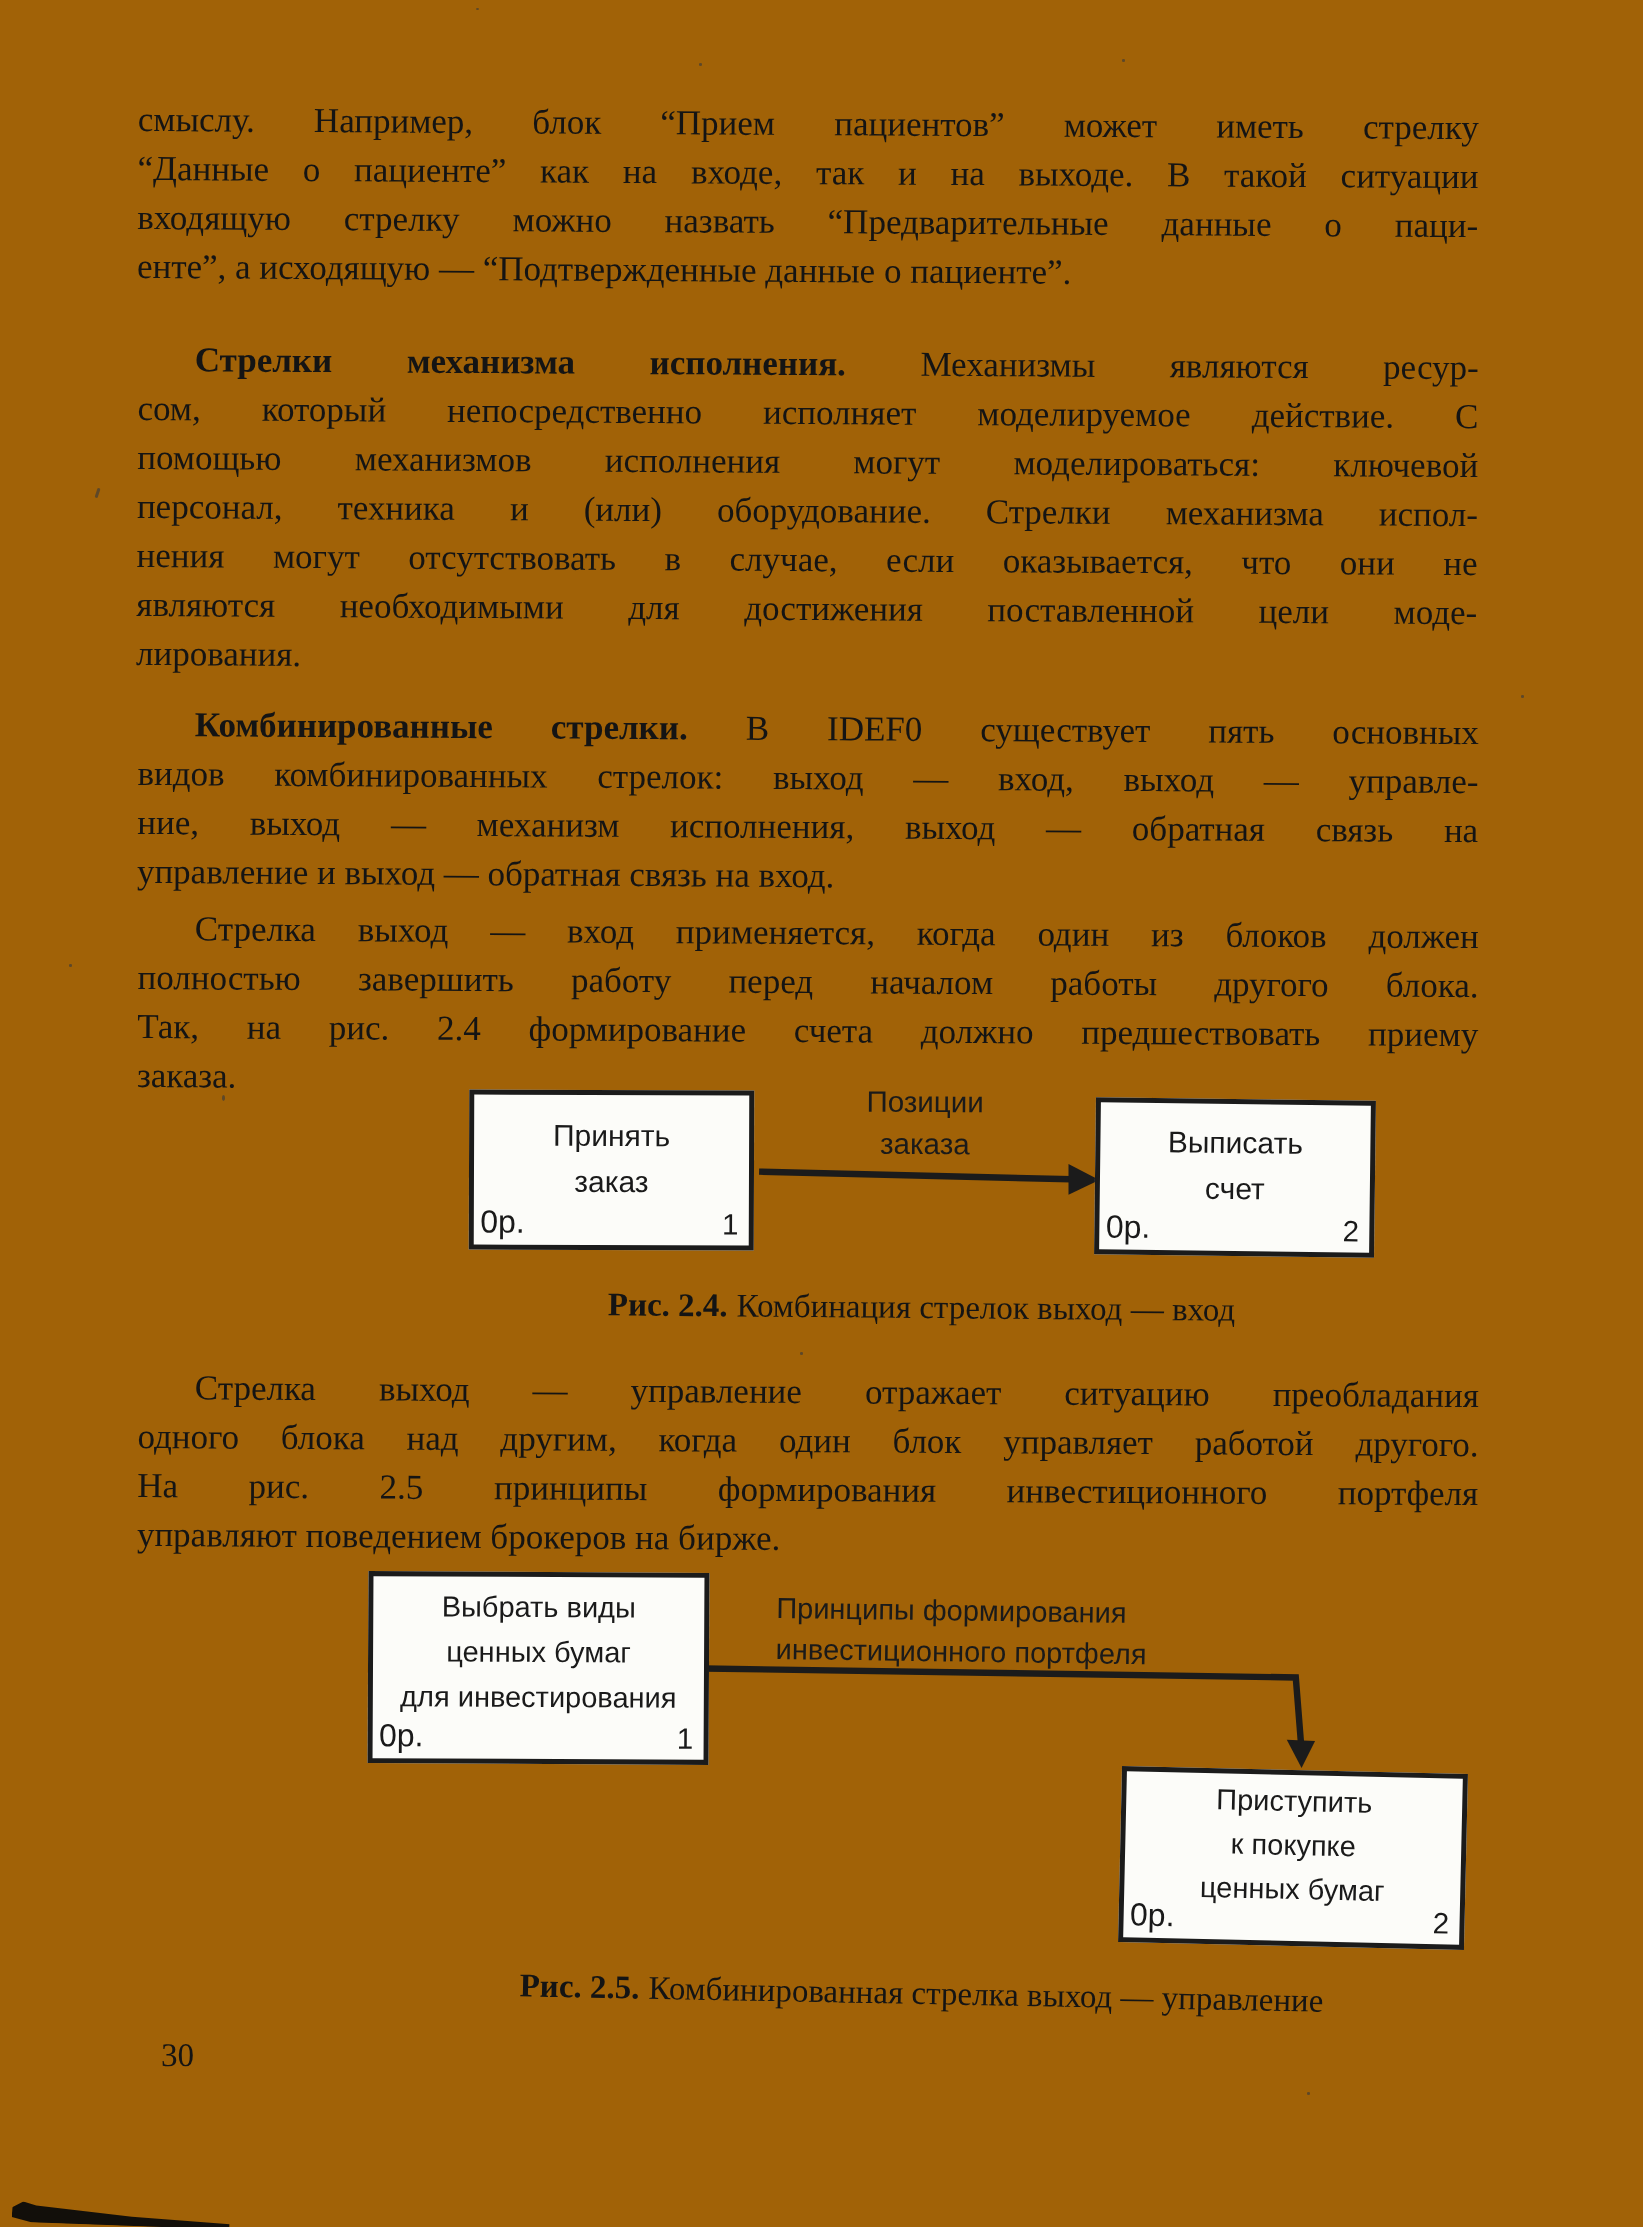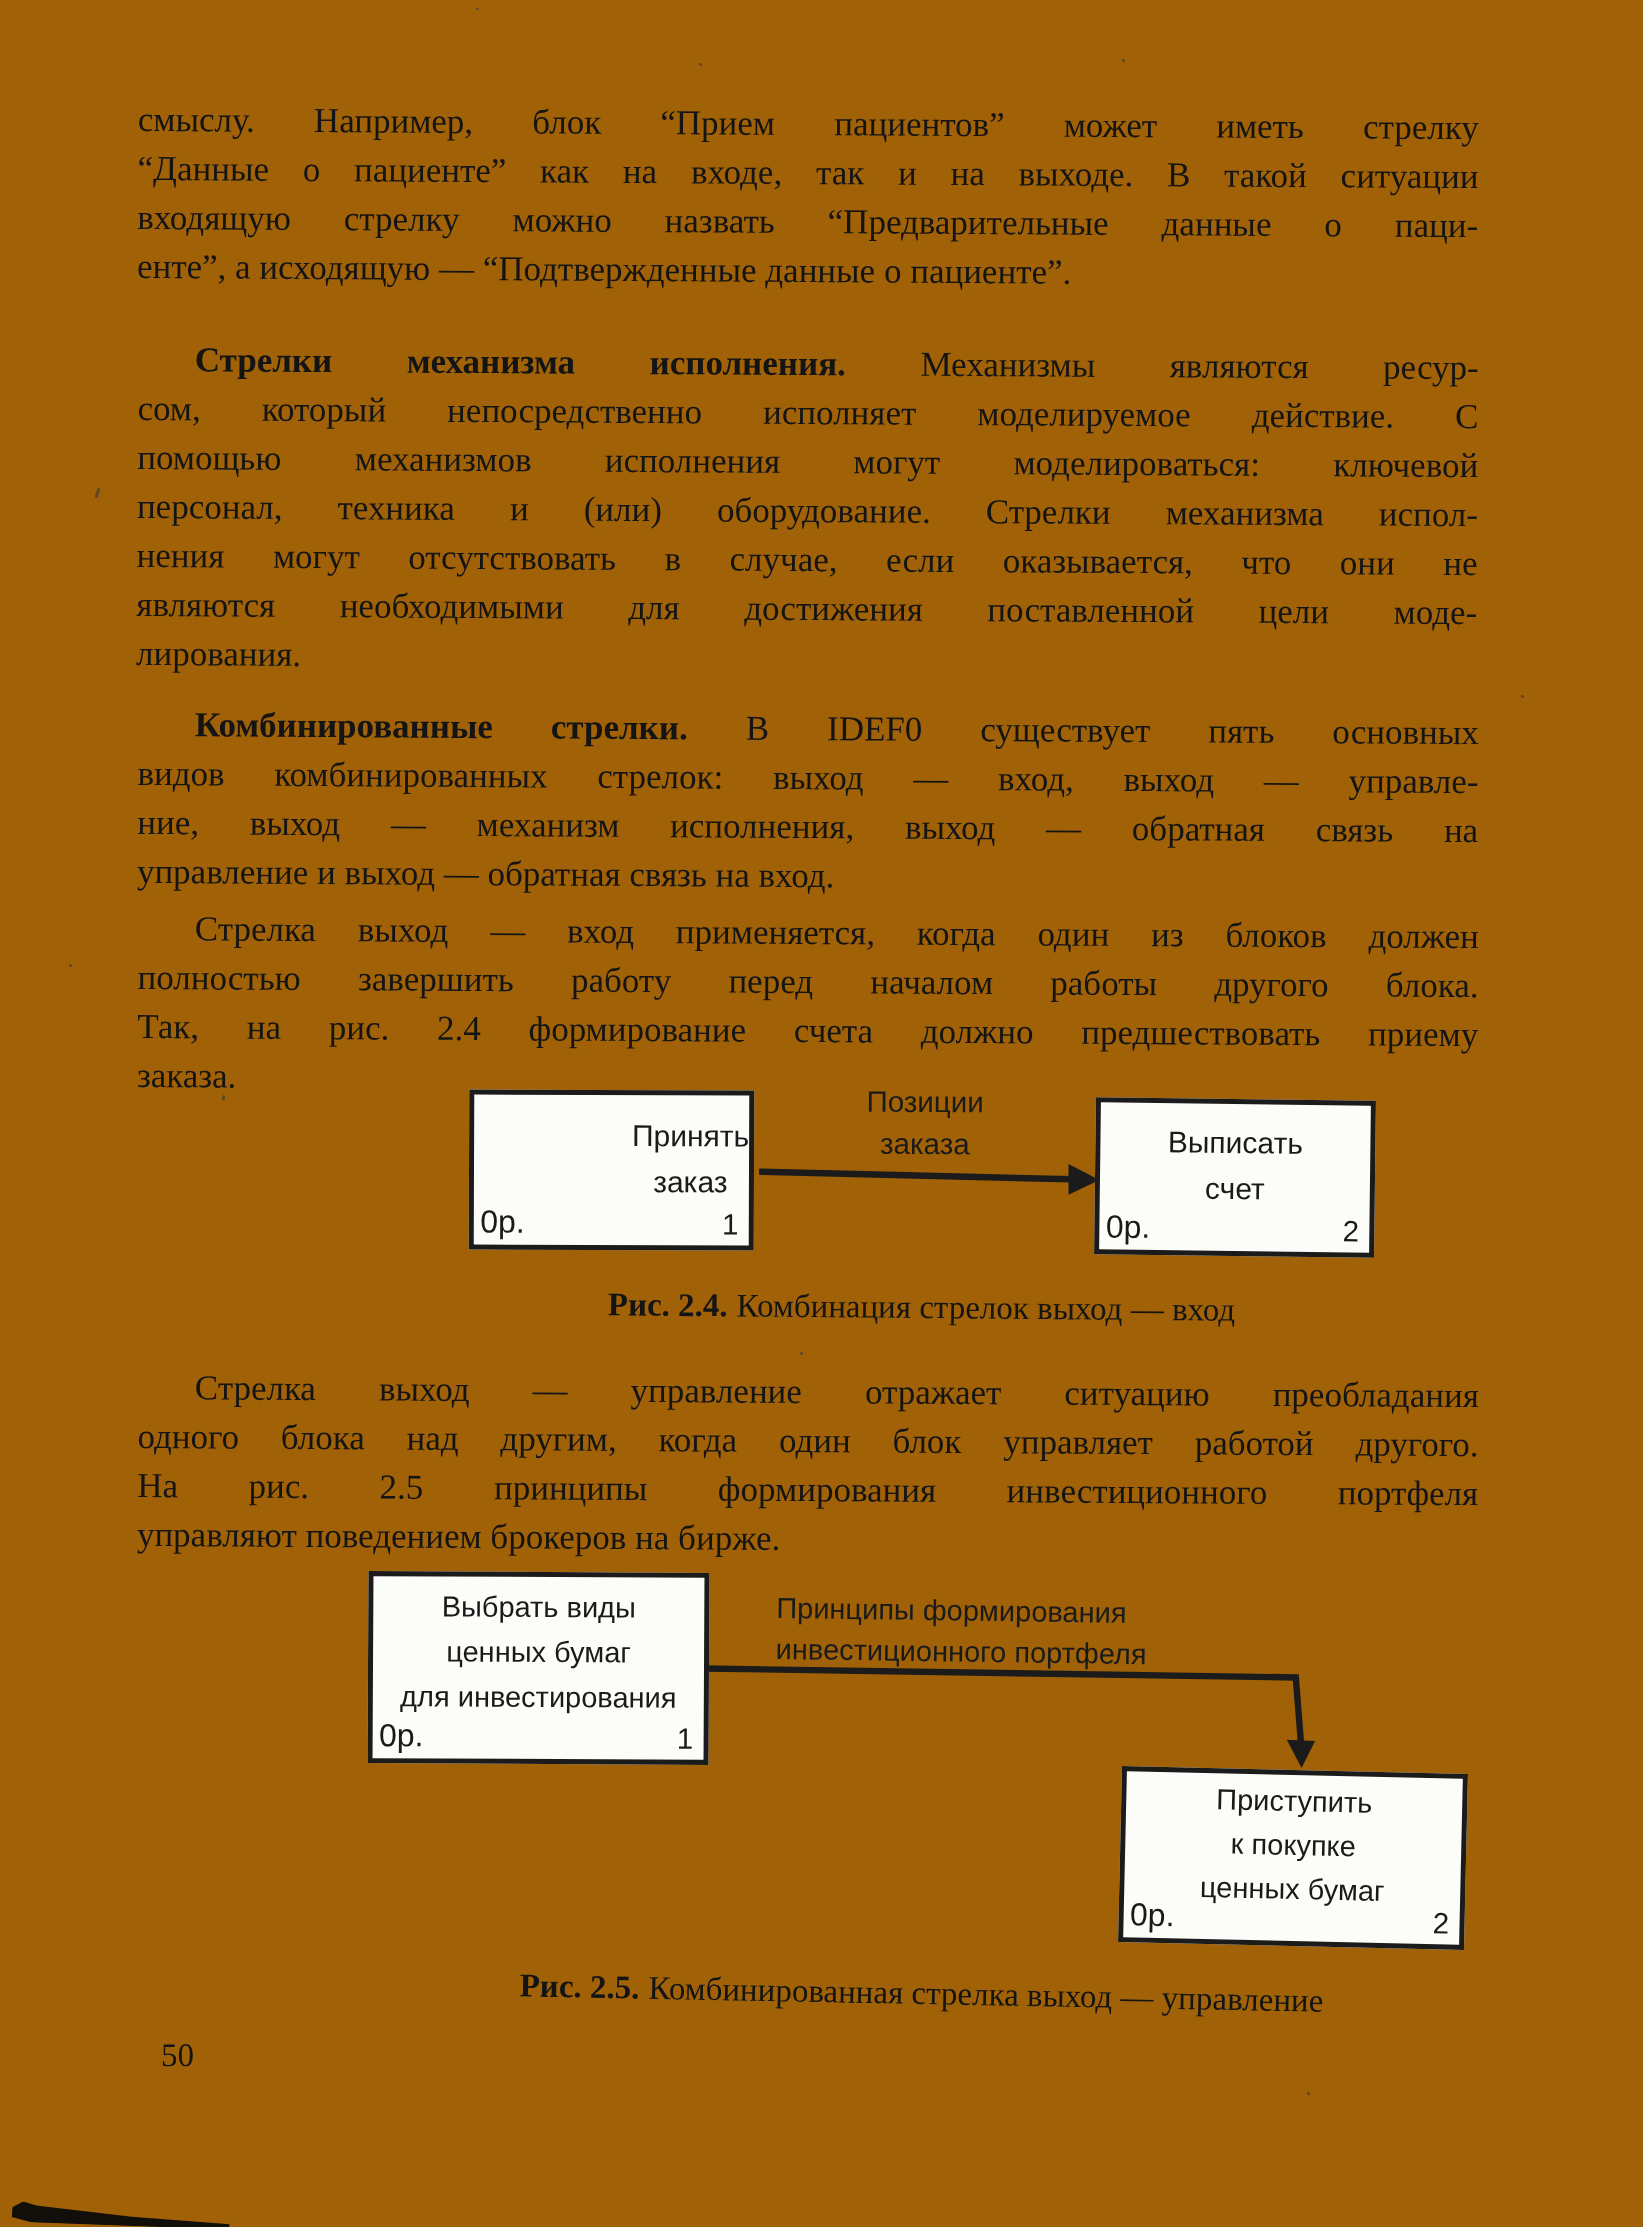--- a/index.html
+++ b/index.html
@@ -21,21 +21,21 @@
   .p3{top:700px;}
   .p4{top:904px;}
   .p5{top:1363px;}
   
   .actbox{position:absolute;border:5.1px solid #1b1b1b;background:#fcfcf9;
           display:flex;align-items:center;justify-content:center;
           font-family:"Liberation Sans", sans-serif;}
   .boxtitle{white-space:pre-line;text-align:center;font-size:30px;line-height:46px;color:#1a1a1a;}
   .corner-l{position:absolute;left:6.4px;bottom:3.9px;font-size:32px;color:#1a1a1a;}
   .corner-r{position:absolute;right:10.3px;bottom:3.9px;font-size:29.5px;color:#1a1a1a;}
-  #fig24-box1{left:469px;top:1090px;width:275px;height:150px;transform:rotate(0.2deg);justify-content:flex-end;}
+  #fig24-box1{left:469px;top:1090px;width:275px;height:150px;transform:rotate(0.2deg);}
   #fig24-box1 .boxtitle{padding-bottom:23px;}
   #fig24-box2{left:1095px;top:1099px;width:270px;height:147px;transform:rotate(0.7deg);}
   #fig24-box2 .boxtitle{padding-bottom:23px;}
   #fig24-label{position:absolute;left:803px;top:1081px;width:244px;text-align:center;
                font-family:"Liberation Sans", sans-serif;font-size:29.5px;line-height:42px;
                white-space:pre-line;transform:rotate(0.3deg);color:#1a1a1a;}
   #fig25-box1{left:368px;top:1572px;width:331px;height:182px;transform:rotate(0.3deg);}
   #fig25-box1 .boxtitle{padding-bottom:31px;font-size:29px;line-height:45px;}
   #fig25-box2{left:1120px;top:1770px;width:336px;height:166px;transform:rotate(1.3deg);}
   #fig25-box2 .boxtitle{padding-bottom:27px;font-size:29px;line-height:44px;}
@@ -135,21 +135,21 @@
     <div class="boxtitle">Приступить
 к покупке
 ценных бумаг</div>
     <span class="corner-l">0р.</span>
     <span class="corner-r">2</span>
   </div>
   <div class="caption" id="cap25">
     <span class="cap-label">Рис. 2.5.</span><span>Комбинированная стрелка выход — управление</span>
   </div>
 
-  <div id="pageno">50</div>
+  <div id="pageno">30</div>
 
   <div id="smudge"></div>
   <div class="speck" style="left:476px;top:7.7px;width:3.2px;height:2.6px;"></div>
   <div class="speck" style="left:699px;top:63px;width:2.6px;height:2.6px;"></div>
   <div class="speck" style="left:1122px;top:59px;width:2.6px;height:2.6px;"></div>
   <div class="speck" style="left:96px;top:488px;width:3.2px;height:10.3px;border-radius:1.3px;transform:rotate(18deg);"></div>
   <div class="speck" style="left:69px;top:964px;width:2.6px;height:2.6px;"></div>
   <div class="speck" style="left:222px;top:1095px;width:3.2px;height:5.8px;"></div>
   <div class="speck" style="left:800px;top:1352px;width:2.6px;height:2.6px;"></div>
   <div class="speck" style="left:1521px;top:695px;width:2.6px;height:2.6px;"></div>

